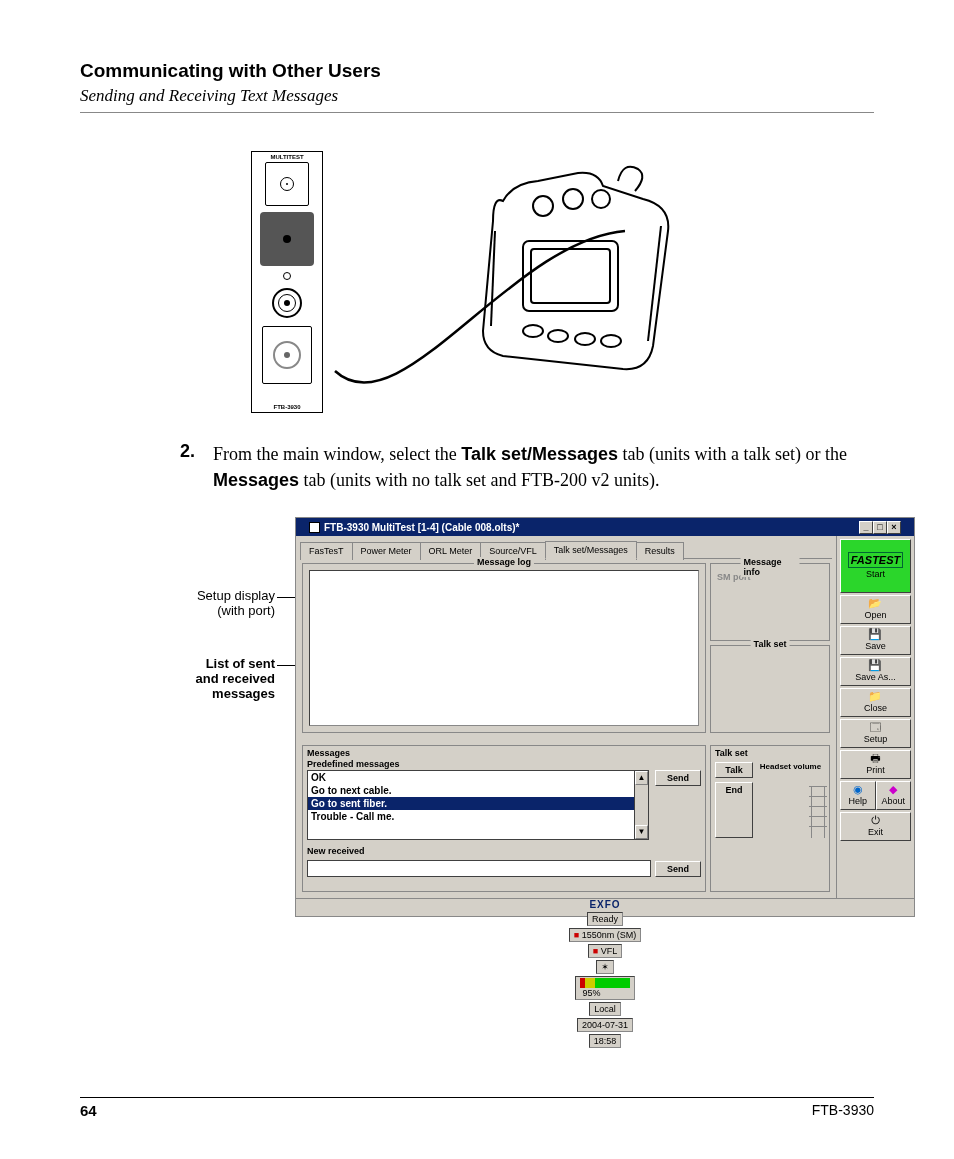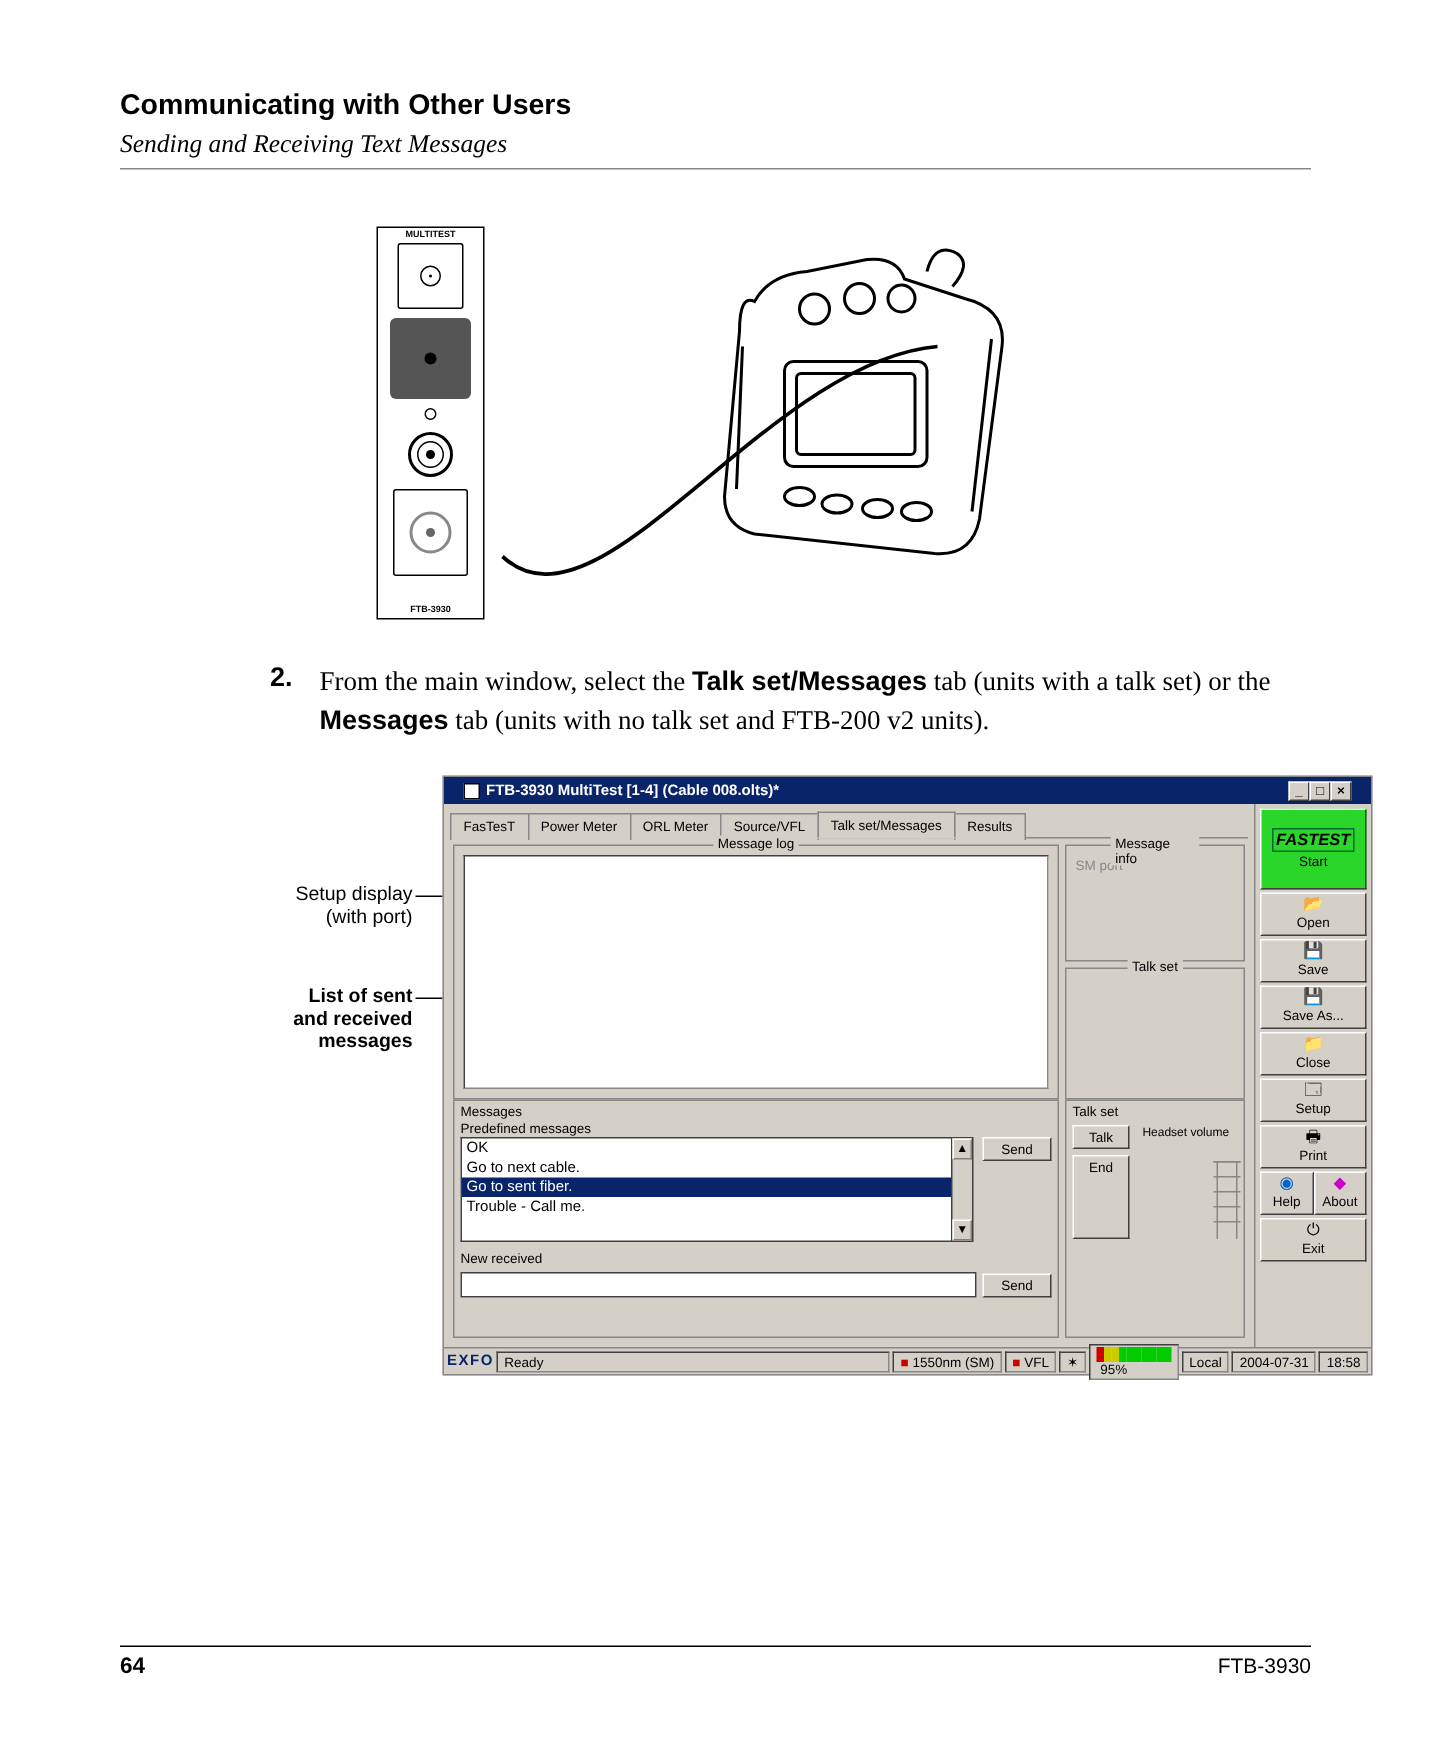--- a/index.html
+++ b/index.html
@@ -46,21 +46,21 @@
   .titlebar{background: linear-gradient(#0a246a,#0a246a); height:18px; color:#fff; display:flex; align-items:center; padding:0 13px; font-weight:bold; font-size:10px;}
   .titlebar .sq{width:11px;height:11px;background:#fff;margin-right:4px;border:1px solid #000;}
   .titlebar .winbtns{margin-left:auto;display:flex;gap:0;}
   .titlebar .wb{width:14px;height:13px;background:#d4d0c8;border:1px solid #fff;border-right-color:#404040;border-bottom-color:#404040;color:#000;font-family:Arial;font-size:9px;text-align:center;line-height:11px;font-weight:bold;}
   .app-body{display:flex; height:calc(100% - 18px - 18px);}
   .main-pane{flex:1; padding:4px; display:flex; flex-direction:column;}
   .tabs{display:flex;border-bottom:1px solid #888;}
   .tab{padding:3px 8px; border:1px solid #888;border-bottom:none;background:#d4d0c8;font-size:9px;margin-right:-1px;position:relative;}
   .tab.active{background:#d4d0c8; border-bottom:1px solid #d4d0c8; bottom:-1px; z-index:1; font-size:9px;color:#000;}
   .tab.inactive{background:#d4d0c8;top:2px;font-size:9px;color:#000;}
-  .content{flex:1; padding:4px 2px 2px 2px; display:flex; flex-direction:column; gap:0;}
+  .content{flex:1; padding:4px 2px 2px 2px; display:flex; flex-direction:column; gap:12px;font-weight:bold;}
   .row1{display:flex; gap:4px; height:170px;}
   .fieldset{border:1px solid #888; position:relative; padding:6px;}
   .fieldset .legend{position:absolute;top:-7px;background:#d4d0c8;padding:0 3px;font-size:9px;}
   .msglog{flex:1;}
   .msglog .legend{left:50%;transform:translateX(-50%);}
   .mi-col{width:120px;display:flex;flex-direction:column;gap:4px;}
   .msginfo{height:78px;}
   .msginfo .legend{left:50%;transform:translateX(-50%);}
   .msginfo .port{font-size:9px;color:#888;text-align:left;margin-top:2px;}
   .talksetbox{flex:1;}
@@ -82,21 +82,21 @@
   .ts-row{display:flex;gap:3px;margin-top:4px;}
   .slider{width:14px;height:52px;border-left:1px solid #888;border-right:1px solid #888;margin-left:auto;margin-top:4px;position:relative;}
   .slider::before,.slider::after{content:'';position:absolute;left:-3px;right:-3px;height:1px;background:#888;}
   .slider .tick{position:absolute;left:-3px;right:-3px;height:1px;background:#888;}
   .side-pane{width:78px;border-left:1px solid #888;background:#d4d0c8;display:flex;flex-direction:column;padding:3px;gap:2px;}
   .bigbtn{flex:0 0 auto;border:1px solid #fff;border-right-color:#404040;border-bottom-color:#404040;background:#d4d0c8;text-align:center;padding:2px 0 3px;font-size:9px;display:flex;flex-direction:column;align-items:center;gap:1px;}
   .bigbtn.start{background:#2bd62b;height:54px;justify-content:center;}
   .bigbtn .ic{font-size:11px;line-height:1;}
   .split{display:flex;}
   .split .bigbtn{flex:1;}
-  .statusbar{height:18px;border-top:1px solid #888;display:flex;align-items:center;font-size:9px;padding:0 2px;gap:2px;}
+  .statusbar{height:18px;border-top:1px solid #888;display:flex;align-items:center;font-size:9px;padding:0 2px;gap:2px;flex-direction:column;}
   .sb-cell{border:1px solid #888;border-top-color:#404040;border-left-color:#404040;padding:1px 4px;background:#d4d0c8;}
   .sb-exfo{color:#0a246a;font-weight:bold;font-family:Arial;font-size:10px;letter-spacing:1px;}
   .sb-ready{flex:1;}
   .sb-leds{display:flex;gap:0;}
   .sb-leds span{width:5px;height:10px;display:inline-block;}
   
   .footer{position:absolute;bottom:40px;left:80px;right:80px;border-top:1px solid #000;display:flex;justify-content:space-between;padding-top:4px;font-size:15px;}
   .footer .pn{font-family:Arial;font-weight:bold;}
   .footer .model{font-family:Arial;font-size:14px;}
 </style>

